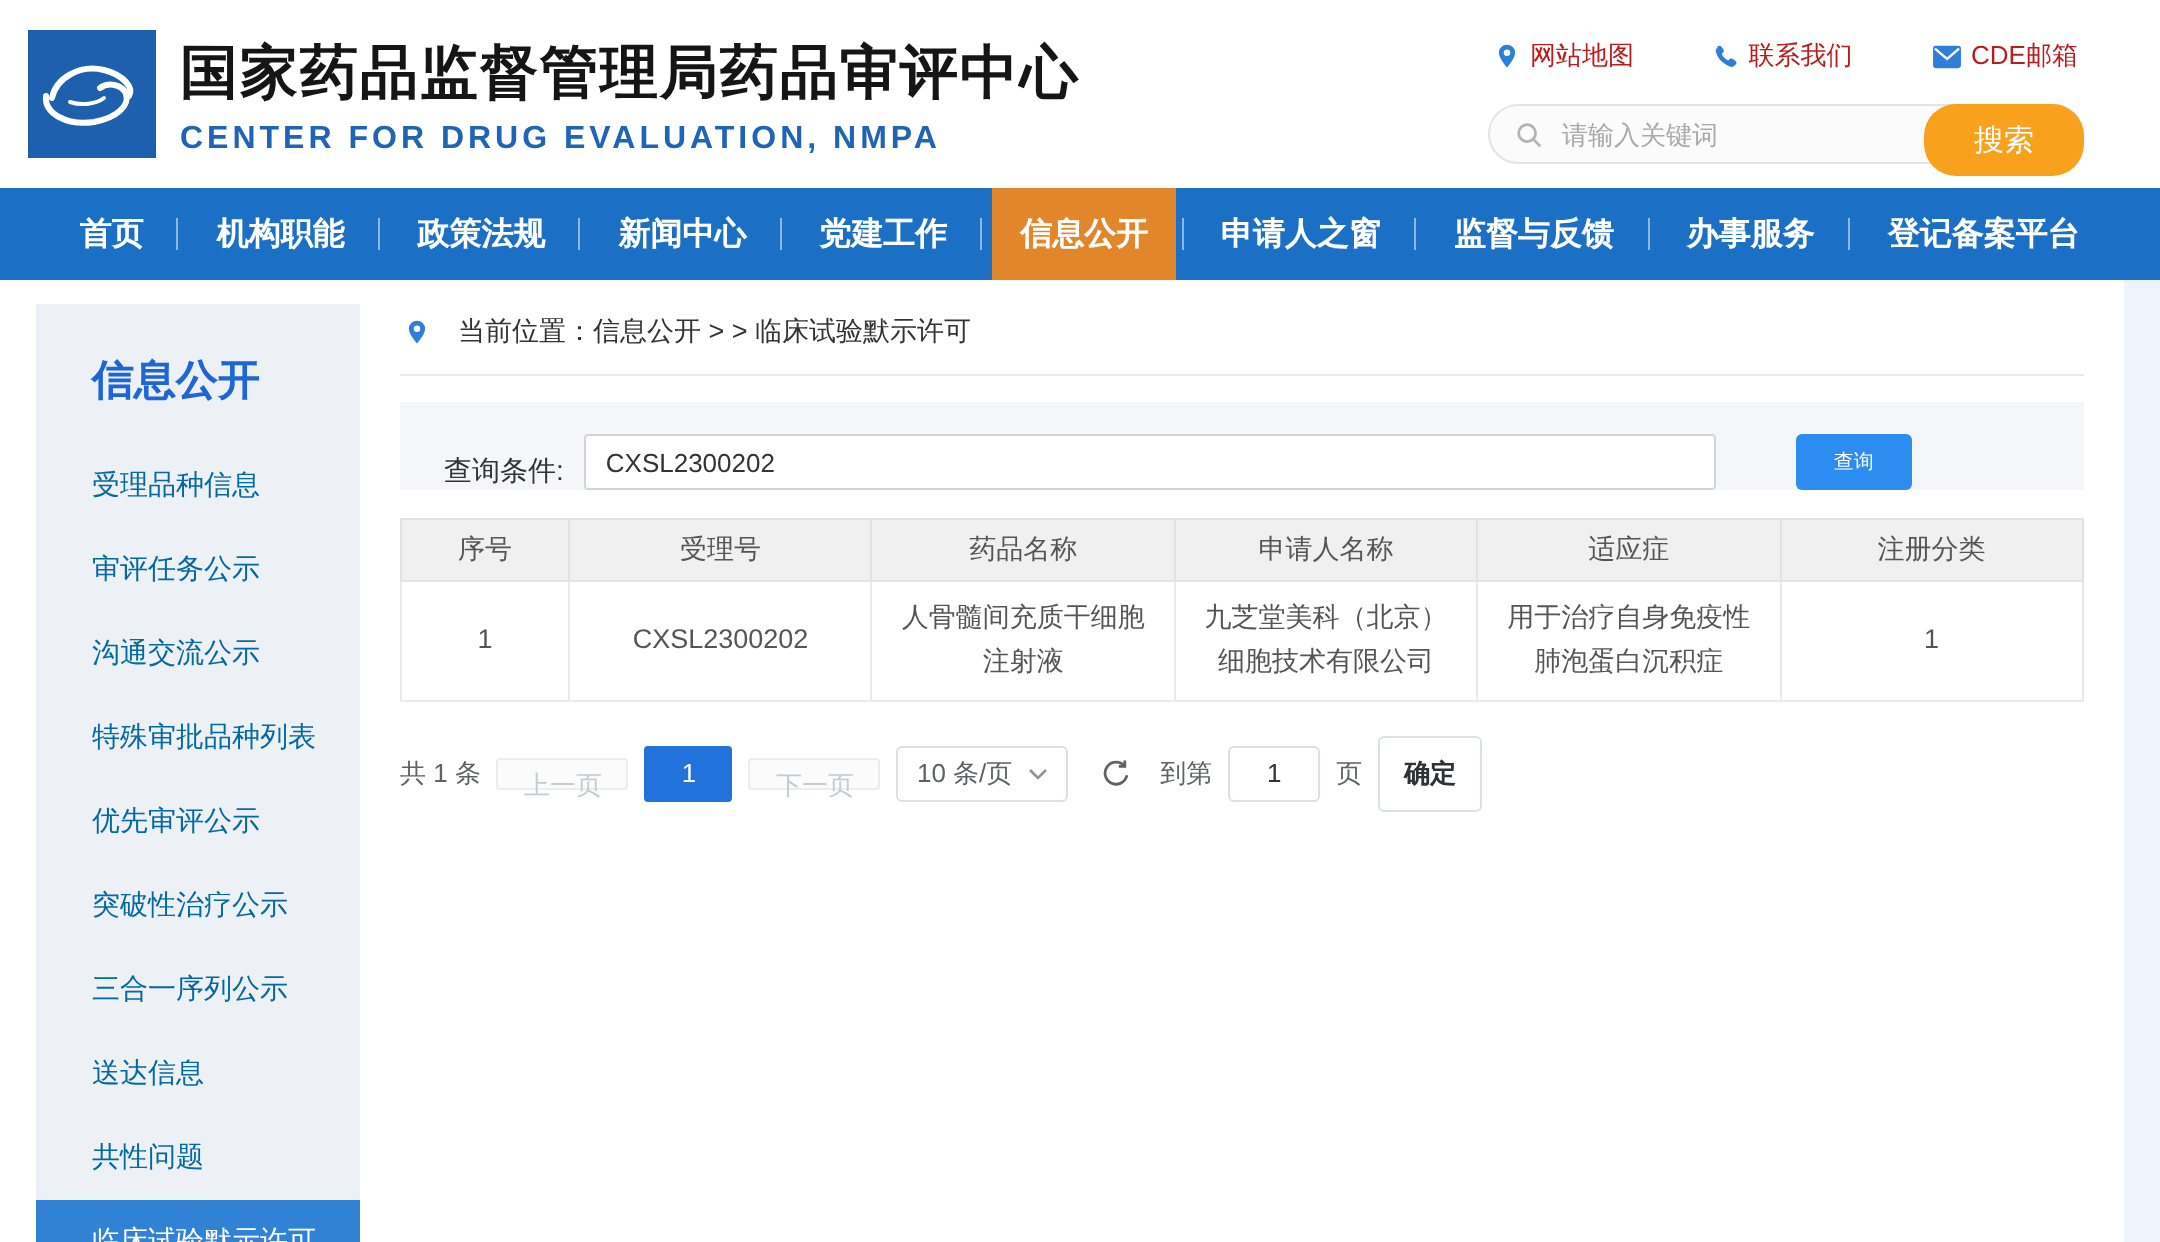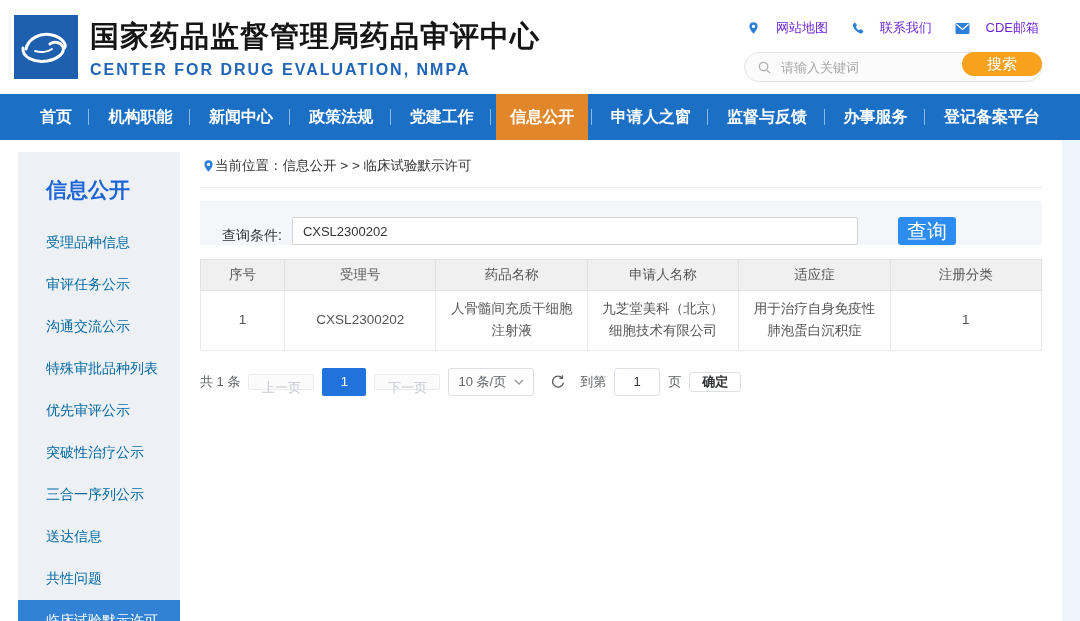--- a/index.html
+++ b/index.html
@@ -11,73 +11,73 @@
     color:#333;
   }
   
   .header { height:94px; display:flex; padding:15px 38px 0 14px; background:#fff; }
   .logo { width:64px; height:64px; flex:none; }
   .titles { margin-left:12px; padding-top:2px; }
   .site-title { font-size:29px; font-weight:bold; color:#151515; margin:0 0 4px 0; letter-spacing:1px; }
   .site-subtitle { font-size:16px; font-weight:bold; color:#2065b5; letter-spacing:2px; }
   .header-right { margin-left:auto; width:298px; padding-top:4px; flex:none; }
   .quick-links { display:flex; justify-content:space-between; margin-bottom:15px; padding:0 3px; }
-  .quick-link { display:flex; align-items:center; gap:16px; font-size:13px; color:#6d28d9; cursor:pointer; }
+  .quick-link { display:flex; align-items:center; gap:5px; font-size:13px; color:#b91c1c; cursor:pointer; }
   .search-bar { position:relative; height:30px; border:1px solid #e4e4e4; background:#fbfbfb;
     border-radius:16px; display:flex; align-items:center; padding:0 84px 0 12px; }
   .search-bar input { border:none; outline:none; background:transparent; width:100%; font-size:13px; color:#333; }
   .search-bar input::placeholder { color:#a9a9a9; }
-  .search-btn { position:absolute; right:-1px; top:-1px; height:24px; width:80px; border:none;
+  .search-btn { position:absolute; right:-1px; top:-1px; height:36px; width:80px; border:none;
     border-radius:16px; background:#f8a11d; color:#fff; font-size:15px; cursor:pointer;
     font-family:inherit; }
   
   .nav { height:46px; background:#1b70c5; }
   .nav ul { list-style:none; margin:0; padding:0 26px; height:100%; display:flex; justify-content:space-between; }
   .nav li { display:flex; align-items:center; padding:0 14px; color:#fff; font-size:16px;
     font-weight:bold; position:relative; cursor:pointer; white-space:nowrap;text-align:center; }
   .nav li + li::before { content:''; position:absolute; left:-6px; top:15px; width:1px; height:16px;
     background:rgba(255,255,255,0.5); }
   .nav li.active { background:#e2862c; }
   
   .content { display:flex; padding:12px 0 0 18px; height:481px; }
   .right-strip { position:absolute; top:140px; right:0; width:18px; height:481px; background:#eef4fc; }
   .sidebar { width:162px; flex:none; background:#edf0f4; }
   .sidebar-title { padding:24px 0 12px 28px; font-size:21px; font-weight:bold; color:#1e65d6; }
   .sidebar ul { list-style:none; margin:6px 0 0 0; padding:0; }
   .sidebar li { padding:12px 6px 12px 28px; font-size:14px; color:#0369a1; cursor:pointer; }
   .sidebar li.active { background:#3182d4; color:#fff; }
   .main { width:842px; flex:none; margin-left:20px; }
-  .breadcrumb { display:flex; align-items:center; gap:0; padding:5px 0 12px 2px; font-size:13.5px;
+  .breadcrumb { display:flex; align-items:center; gap:14px; padding:5px 0 12px 2px; font-size:13.5px;
     color:#333; border-bottom:1px solid #e9e9e9; }
   
   .query-row { margin-top:13px; background:#f4f6f9; height:44px; display:flex; align-items:flex-end; padding:0 22px; }
   .query-label { font-size:14px; color:#333; flex:none; }
   .query-input { margin-left:10px; width:566px; height:28px; border:1px solid #d4d4d4; border-radius:2px;
     padding:0 10px; font-size:13px; color:#333; background:#fff; outline:none; font-family:inherit; }
   .query-btn { margin-left:40px; width:58px; height:28px; background:#2d8cf0; color:#fff; border:none;
-    border-radius:3px; font-size:20px; cursor:pointer; font-family:inherit; }
+    border-radius:3px; font-size:10px; cursor:pointer; font-family:inherit; }
   
   table { margin-top:14px; width:100%; border-collapse:collapse; table-layout:fixed; }
   th { background:#f0f0f0; border:1px solid #e2e2e2; height:31px; font-size:13.5px; font-weight:normal;
     color:#555; text-align:center; }
   td { background:#fff; border:1px solid #eaeaea; font-size:13.5px; color:#555; text-align:center;
     padding:7px 8px; line-height:1.65; }
   
   .pager { margin-top:17px; display:flex; align-items:center; gap:8px; font-size:13px; color:#606266; }
   .pg-btn { min-width:66px; height:16px; line-height:26px; text-align:center; background:#fbfbfc;
     border:1px solid #ececec; color:#c6cad2; border-radius:2px; padding:0 10px; cursor:default; }
   .pg-cur { width:44px; height:28px; line-height:28px; text-align:center; background:#2272dc; color:#fff;
     border-radius:2px; cursor:pointer; }
   .pg-size { height:28px; border:1px solid #dcdfe6; border-radius:3px; background:#fff; display:flex;
     align-items:center; gap:8px; padding:0 9px; margin-left:0; color:#606266; cursor:pointer; }
   .pg-refresh { margin-left:8px; display:flex; align-items:center; cursor:pointer; }
   .pg-goto-label { margin-left:6px; }
   .pg-goto-input { width:46px; height:28px; border:1px solid #dcdfe6; border-radius:3px; text-align:center;
     font-size:13px; color:#333; outline:none; font-family:inherit; }
-  .pg-confirm { height:20px; padding:0 12px; background:#fff; border:1px solid #dcdfe6; border-radius:3px;
+  .pg-confirm { height:38px; padding:0 12px; background:#fff; border:1px solid #dcdfe6; border-radius:3px;
     font-size:13px; font-weight:bold; color:#303133; cursor:pointer; font-family:inherit; }
   .icon { display:inline-flex; flex:none; }
 </style>
 </head>
 <body>
 
 <div class="header">
   <span class="logo icon">
     <svg width="64" height="64" viewBox="0 0 64 64">
       <rect width="64" height="64" fill="#1e5fae"></rect>
@@ -130,22 +130,22 @@
       <input type="text" placeholder="请输入关键词" style="">
       <button class="search-btn">搜索</button>
     </div>
   </div>
 </div>
 
 <div class="nav">
   <ul>
     <li>首页</li>
     <li>机构职能</li>
+    <li>政策法规</li>
     <li>新闻中心</li>
-    <li>政策法规</li>
     <li>党建工作</li>
     <li class="active">信息公开</li>
     <li>申请人之窗</li>
     <li>监督与反馈</li>
     <li>办事服务</li>
     <li>登记备案平台</li>
   </ul>
 </div>
 
 <div class="content">

